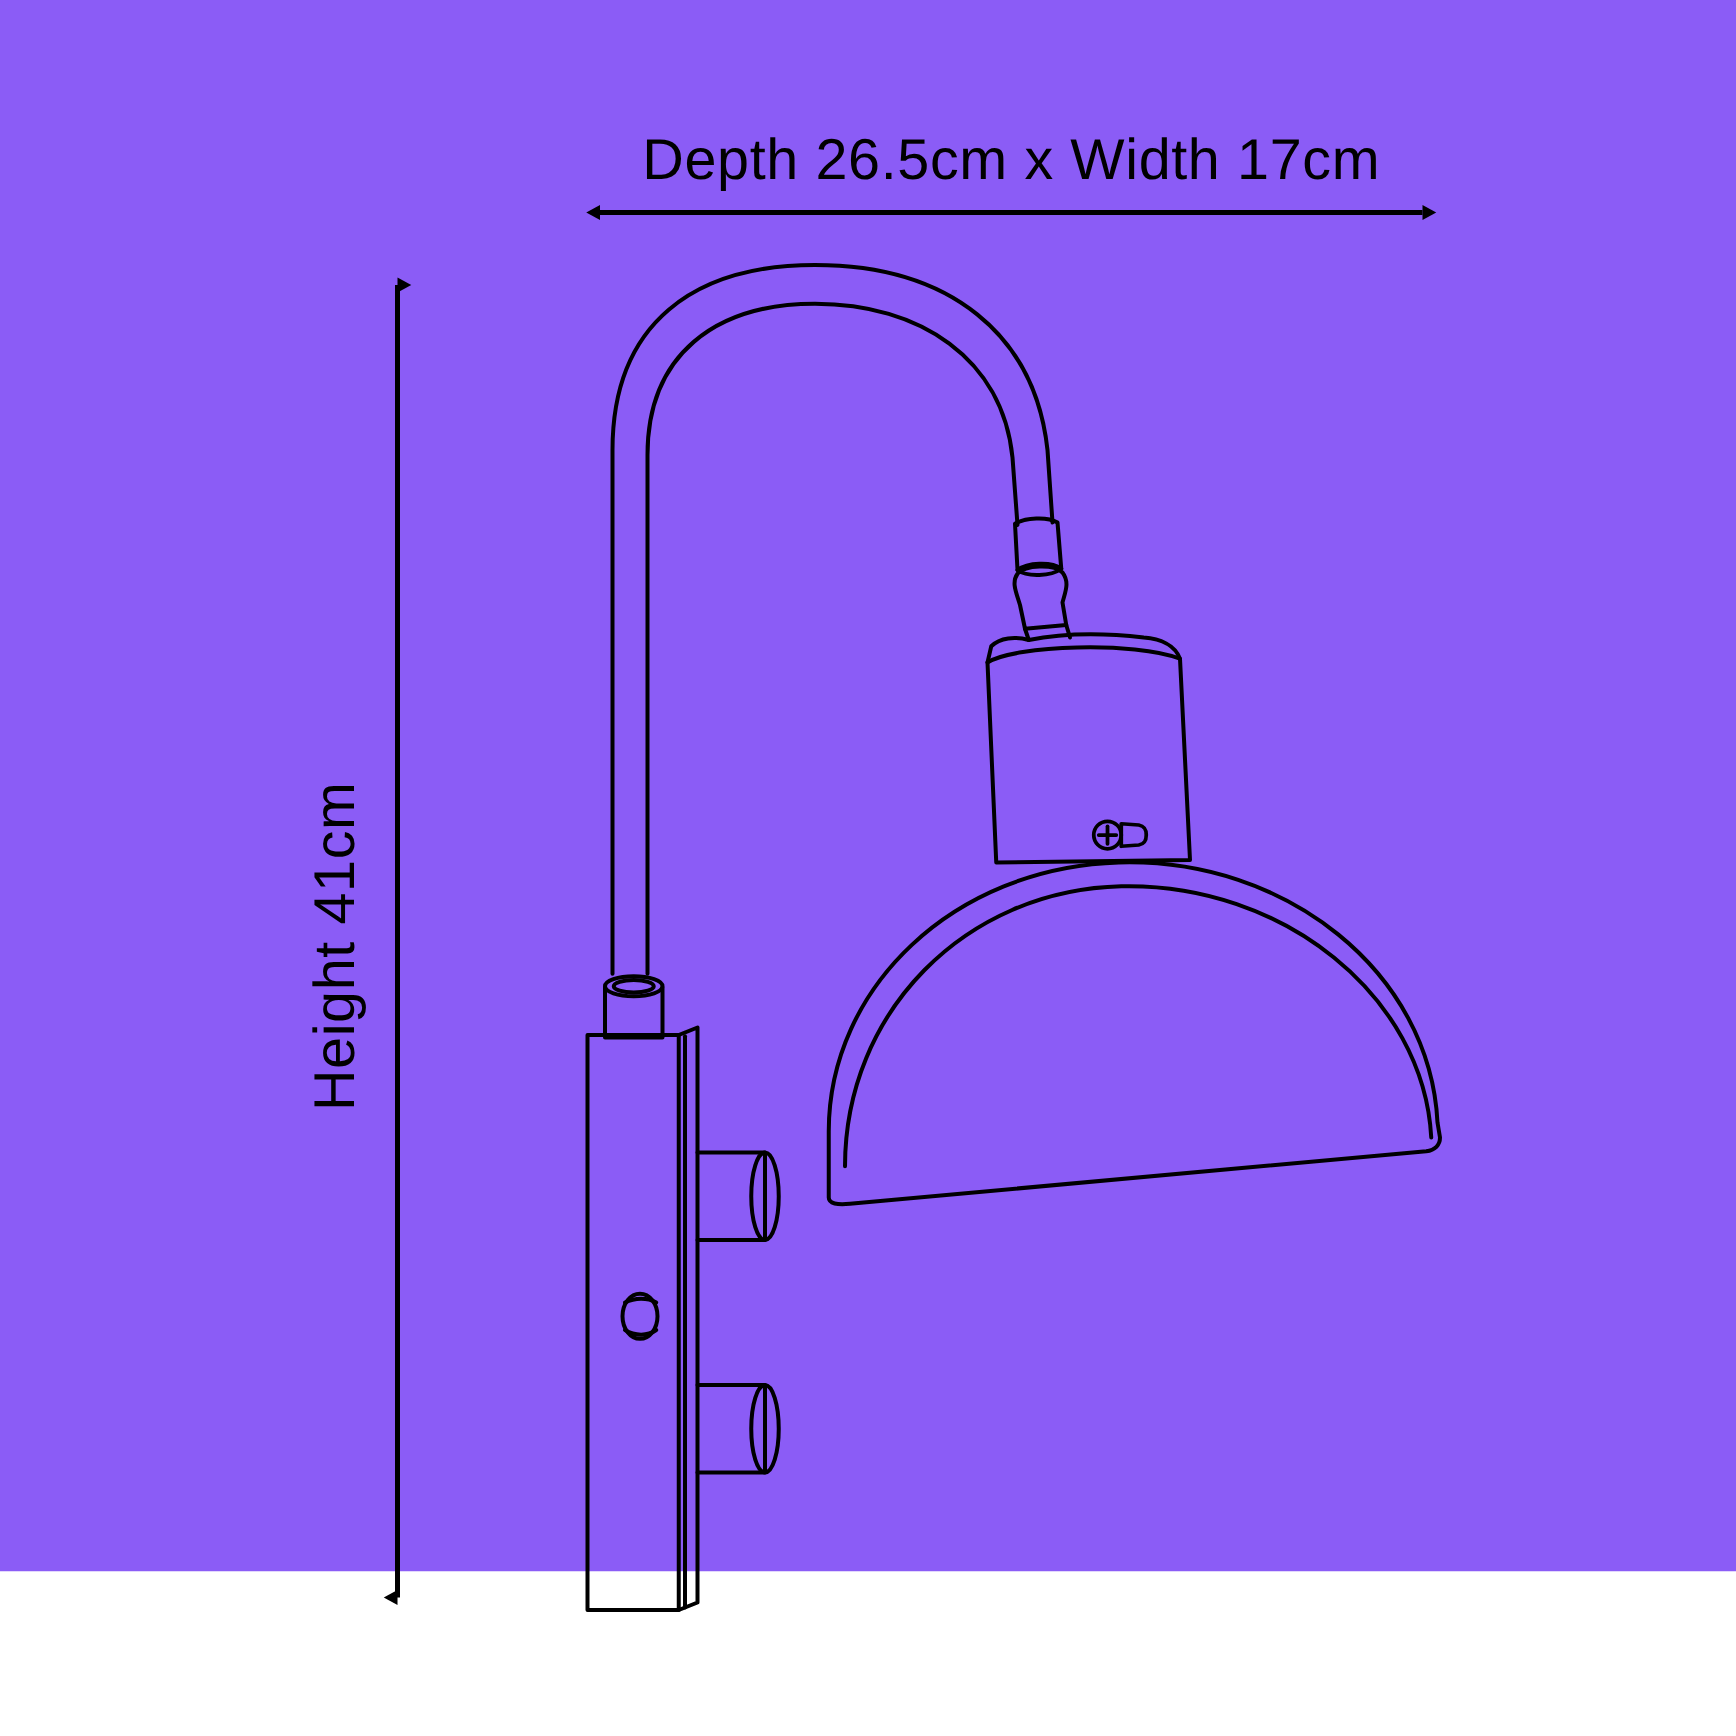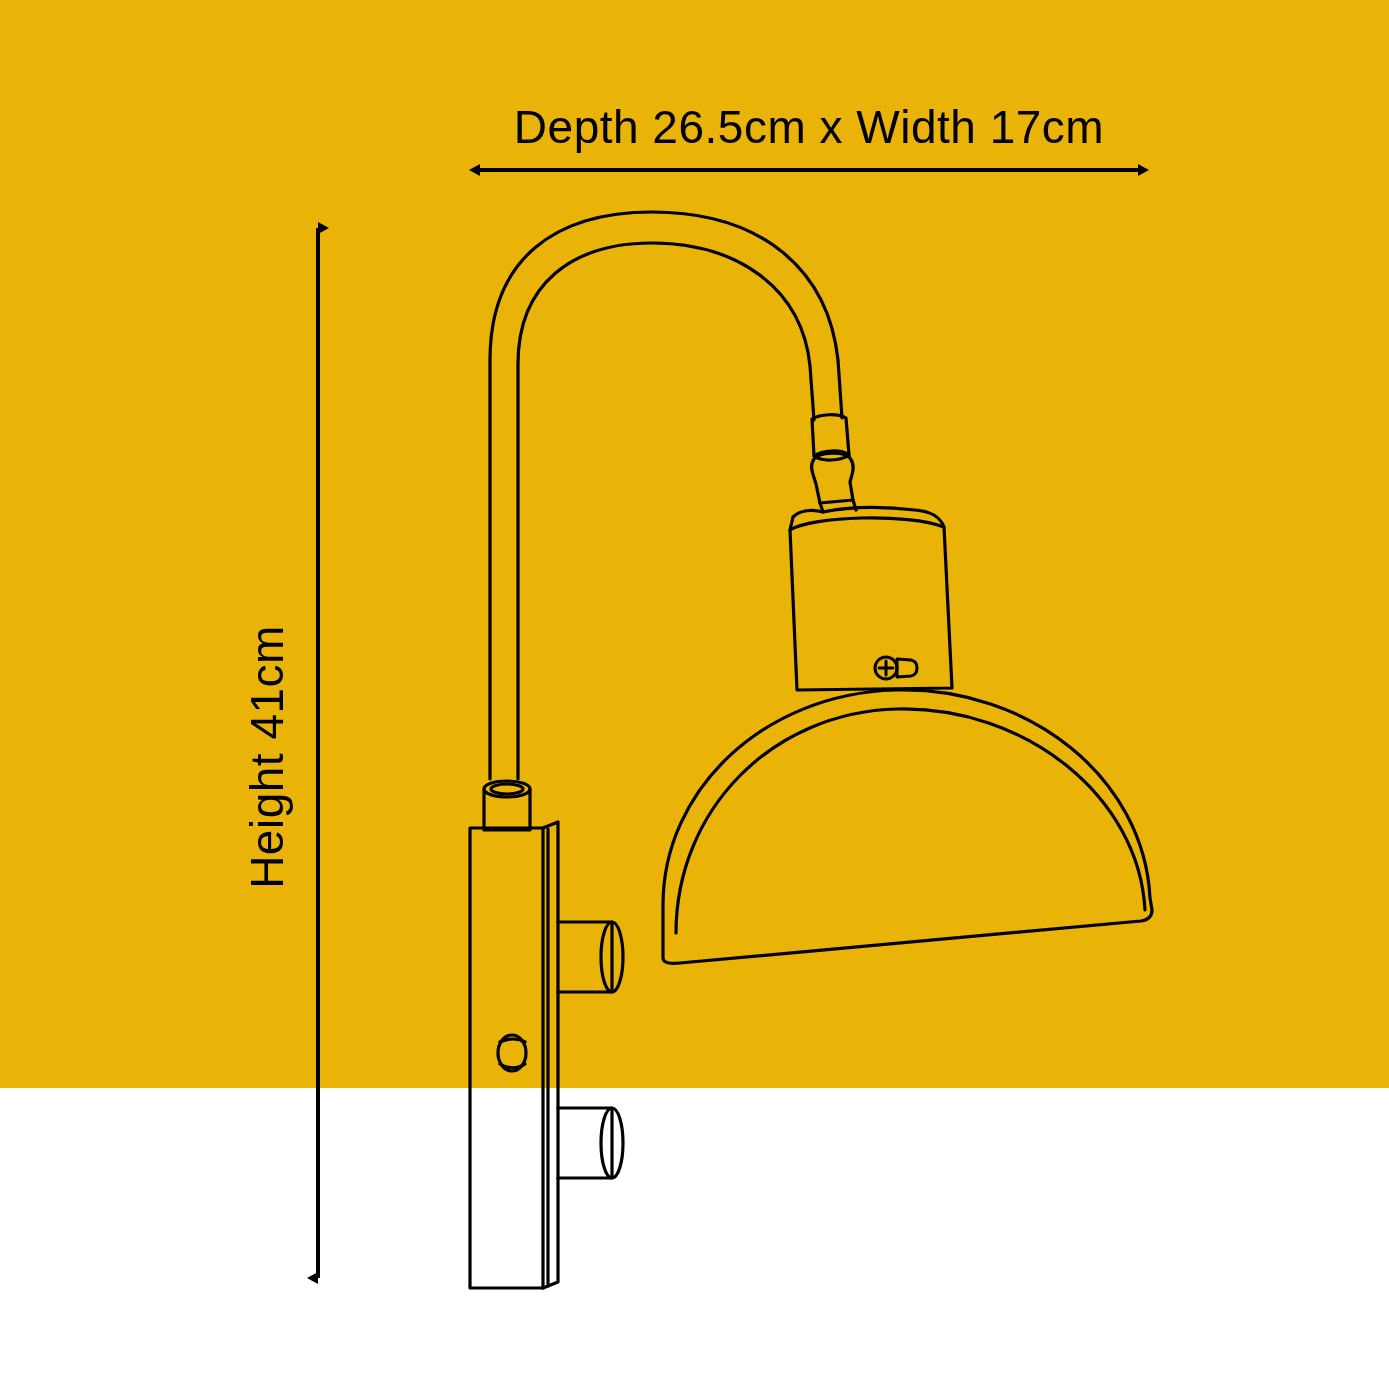--- a/index.html
+++ b/index.html
@@ -10,22 +10,22 @@
   }
   body {
     width: 1389px;
     height: 1389px;
     overflow: hidden;
     font-family: "Liberation Sans", sans-serif;
   }
   #diagram-root {
     position: relative;
     width: 1389px;
-    height: 1088px;
-    background: #eab308;
+    height: 1257px;
+    background: #8b5cf6;
   }
   #diagram-svg {
     position: absolute;
     top: 0;
     left: 0;
     width: 1389px;
     height: 1389px;
     display: block;
   }
   .dim-text {

